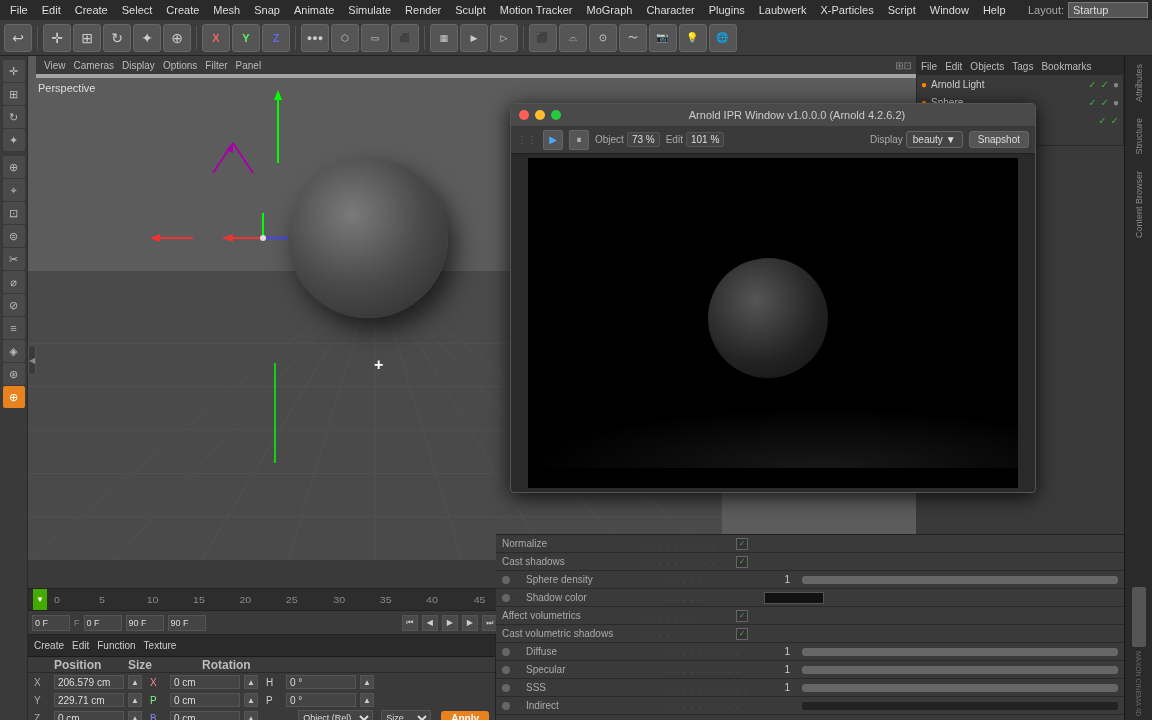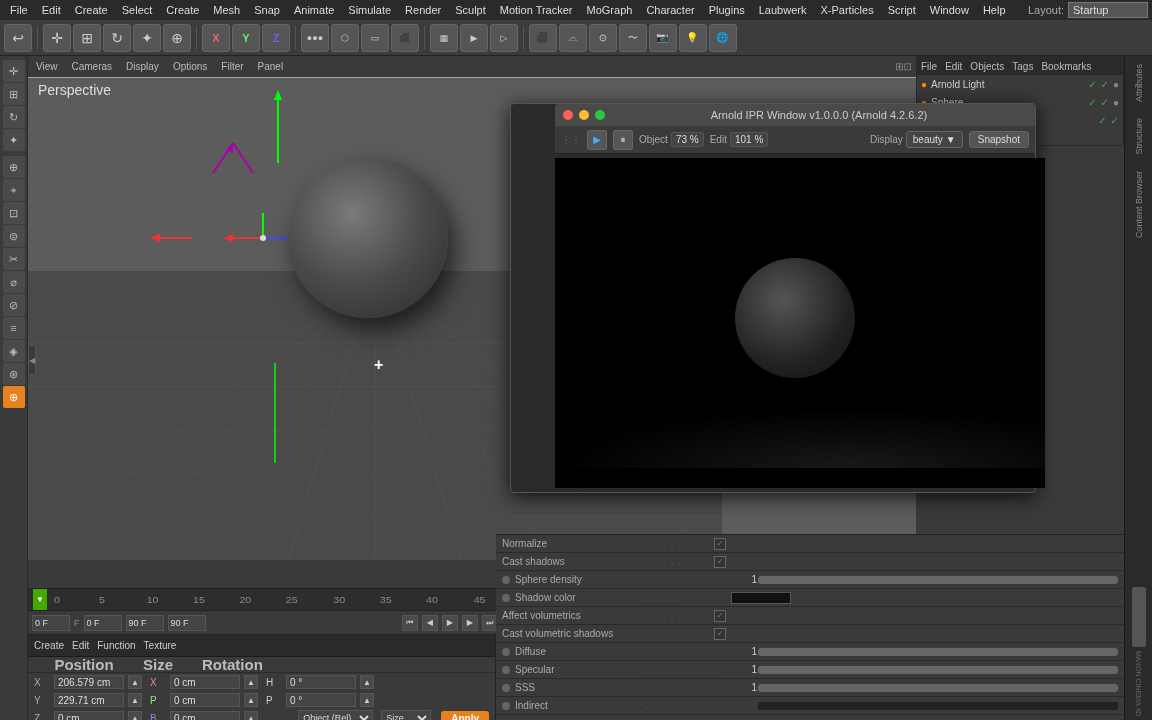--- a/index.html
+++ b/index.html
@@ -112,31 +112,31 @@
       background: #5a5a5a;
       overflow: hidden;
     }
 
     .viewport-toolbar {
       height: 22px;
       background: #3a3a3a;
       display: flex;
       align-items: center;
       padding: 0 4px;
-      gap: 6px;
-      border-bottom: 1px solid #a3a3a3;
+      border-bottom: 4px solid #a3a3a3;
+      margin-left: 8px;
     }
     .vp-btn {
       font-size: 10px;
       color: #bbb;
       cursor: pointer;
       padding: 1px 4px;
     }
     .vp-perspective {
-      font-size: 14px;
+      font-size: 11px;
       color: #ddd;
       padding: 2px 6px;
     }
 
     
     .scene-area {
       position: absolute;
       top: 22px; left: 0; right: 0; bottom: 0;
       background: #5c5c5c;
       overflow: hidden;
@@ -171,21 +171,20 @@
     .ipr-window {
       position: absolute;
       top: 103px;
       left: 510px;
       width: 526px;
       background: #2a2a2a;
       border: 1px solid #555;
       border-radius: 4px;
       z-index: 50;
       box-shadow: 0 4px 20px rgba(0,0,0,0.8);
-      padding-left: 44px;
     }
 
     .ipr-titlebar {
       height: 22px;
       background: #4a4a4a;
       border-radius: 3px 3px 0 0;
       display: flex;
       align-items: center;
       padding: 0 8px;
       gap: 6px;
@@ -343,21 +342,21 @@
       font-size: 10px;
       color: #ccc;
     }
     .obj-check { color: #4a4; font-size: 10px; }
 
     .props-row {
       height: 18px;
       display: flex;
       align-items: center;
       padding: 0 6px;
-      gap: 1px;
+      gap: 12px;
       border-bottom: 1px solid #2a2a2a;
     }
     .props-label {
       width: 130px;
       font-size: 10px;
       color: #aaa;
       overflow: hidden;
       white-space: nowrap;
     }
     .props-dots {
@@ -417,21 +416,21 @@
     .coord-label { width: 16px; font-size: 10px; color: #aaa; }
     .coord-field {
       background: #444;
       border: 1px solid #555;
       height: 14px;
       width: 70px;
       color: #ddd;
       font-size: 10px;
       padding: 0 3px;
     }
-    .coord-section { font-size: 15px; color: #bbb; width: 60px; text-align: center; font-weight: bold; }
+    .coord-section { font-size: 12px; color: #bbb; width: 60px; text-align: left; font-weight: bold; }
     .coord-small-btn {
       background: #4a4a4a;
       border: 1px solid #555;
       height: 14px; width: 14px;
       display: flex; align-items: center; justify-content: center;
       font-size: 8px; color: #ccc; cursor: pointer;
     }
     .coord-select {
       background: #444;
       border: 1px solid #555;

